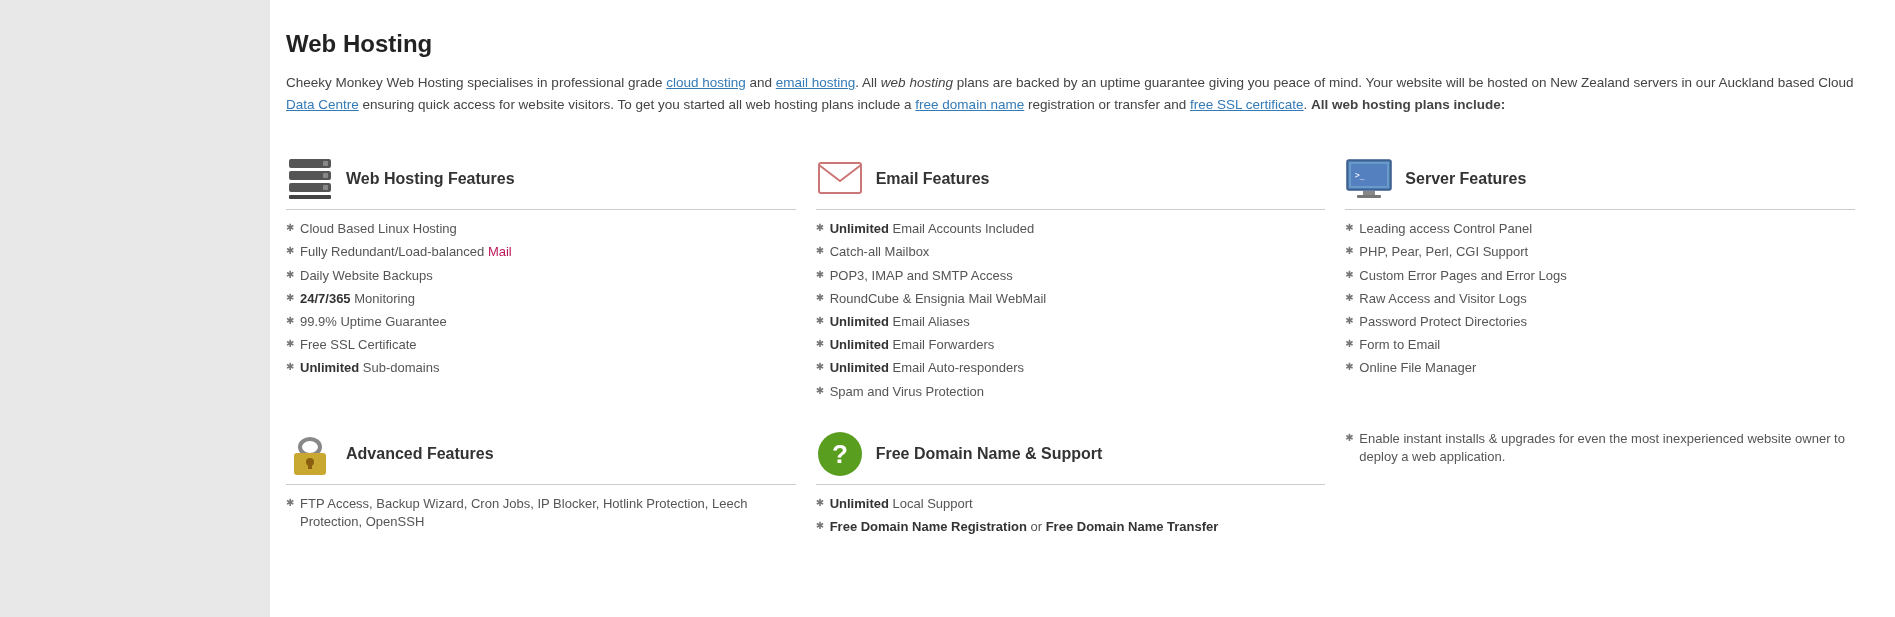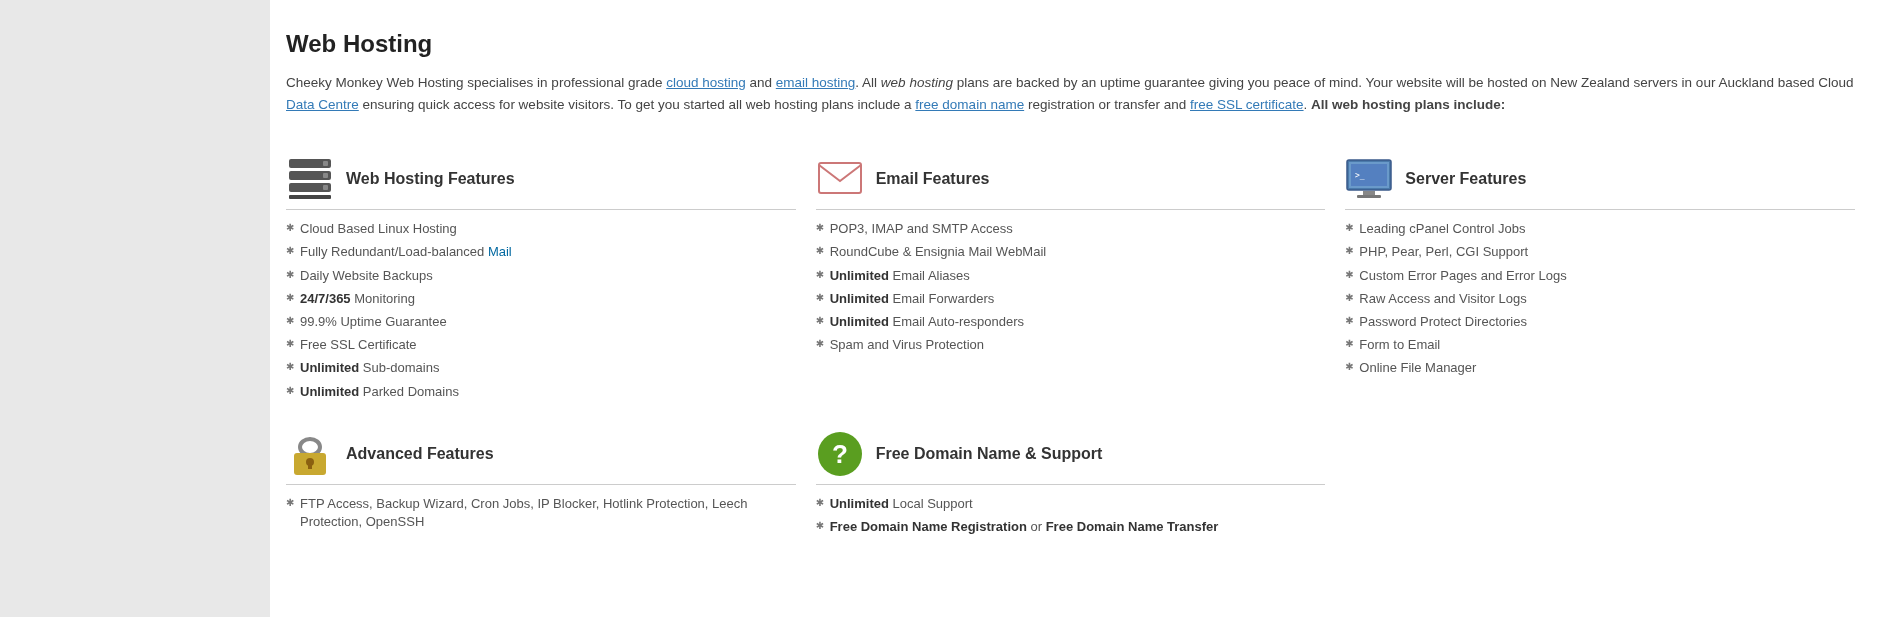--- a/index.html
+++ b/index.html
@@ -93,21 +93,21 @@
       left: 0;
       color: #777;
       font-size: 10px;
       top: 1px;
     }
     .feature-list li strong {
       font-weight: bold;
       color: #333;
     }
     .feature-list li a {
-      color: #0369a1;
+      color: #be185d;
       text-decoration: none;
     }
   </style>
 </head>
 <body>
 
 <div class="page-wrapper">
   <div class="sidebar"></div>
   <div class="content">
 
@@ -135,35 +135,36 @@
           <span class="feature-title">Web Hosting Features</span>
         </div>
         <ul class="feature-list">
           <li>Cloud Based Linux Hosting</li>
           <li>Fully Redundant/Load-balanced <a href="#">Mail</a></li>
           <li>Daily Website Backups</li>
           <li><strong>24/7/365</strong> Monitoring</li>
           <li>99.9% Uptime Guarantee</li>
           <li>Free SSL Certificate</li>
           <li><strong>Unlimited</strong> Sub-domains</li>
-          <li><strong>Unlimited</strong> Parked Domains</li>
         </ul>
       </div>
 
       <div class="feature-section">
         <div class="feature-header">
           <div class="feature-icon">
             <svg width="46" height="36" viewBox="0 0 46 36">
               <rect x="2" y="2" width="42" height="30" rx="2" fill="white" stroke="#cc7777" stroke-width="2"></rect>
               <polyline points="2,4 23,20 44,4" fill="none" stroke="#cc7777" stroke-width="2"></polyline>
             </svg>
           </div>
           <span class="feature-title">Email Features</span>
         </div>
         <ul class="feature-list">
+          <li><strong>Unlimited</strong> Email Accounts Included</li>
+          <li>Catch-all Mailbox</li>
           <li>POP3, IMAP and SMTP Access</li>
           <li>RoundCube &amp; Ensignia Mail WebMail</li>
           <li><strong>Unlimited</strong> Email Aliases</li>
           <li><strong>Unlimited</strong> Email Forwarders</li>
           <li><strong>Unlimited</strong> Email Auto-responders</li>
           <li>Spam and Virus Protection</li>
         </ul>
       </div>
 
       <div class="feature-section">
@@ -174,21 +175,21 @@
               <rect x="4" y="4" width="40" height="26" fill="#6a9aca"></rect>
               <rect x="18" y="33" width="12" height="4" fill="#888"></rect>
               <rect x="12" y="37" width="24" height="3" rx="1" fill="#777"></rect>
               <rect x="6" y="6" width="36" height="22" fill="#2244aa" opacity="0.3"></rect>
               <text x="10" y="20" fill="white" font-size="8" font-family="monospace">&gt;_</text>
             </svg>
           </div>
           <span class="feature-title">Server Features</span>
         </div>
         <ul class="feature-list">
-          <li>Leading cPanel Control Jobs</li>
+          <li>Leading access Control Panel</li>
           <li>PHP, Pear, Perl, CGI Support</li>
           <li>Custom Error Pages and Error Logs</li>
           <li>Raw Access and Visitor Logs</li>
           <li>Password Protect Directories</li>
           <li>Form to Email</li>
           <li>Online File Manager</li>
         </ul>
       </div>
 
       <div class="feature-section">
@@ -218,17 +219,20 @@
           </div>
           <span class="feature-title">Free Domain Name &amp; Support</span>
         </div>
         <ul class="feature-list">
           <li><strong>Unlimited</strong> Local Support</li>
           <li><strong>Free Domain Name Registration</strong> or <strong>Free Domain Name Transfer</strong></li>
         </ul>
       </div>
 
       <div class="feature-section">
+        <ul class="feature-list">
+          <li>Enable instant installs &amp; upgrades for even the most inexperienced website owner to deploy a web application.</li>
+        </ul>
       </div>
 
     </div>
   </div>
 </div>
 
 </body></html>

